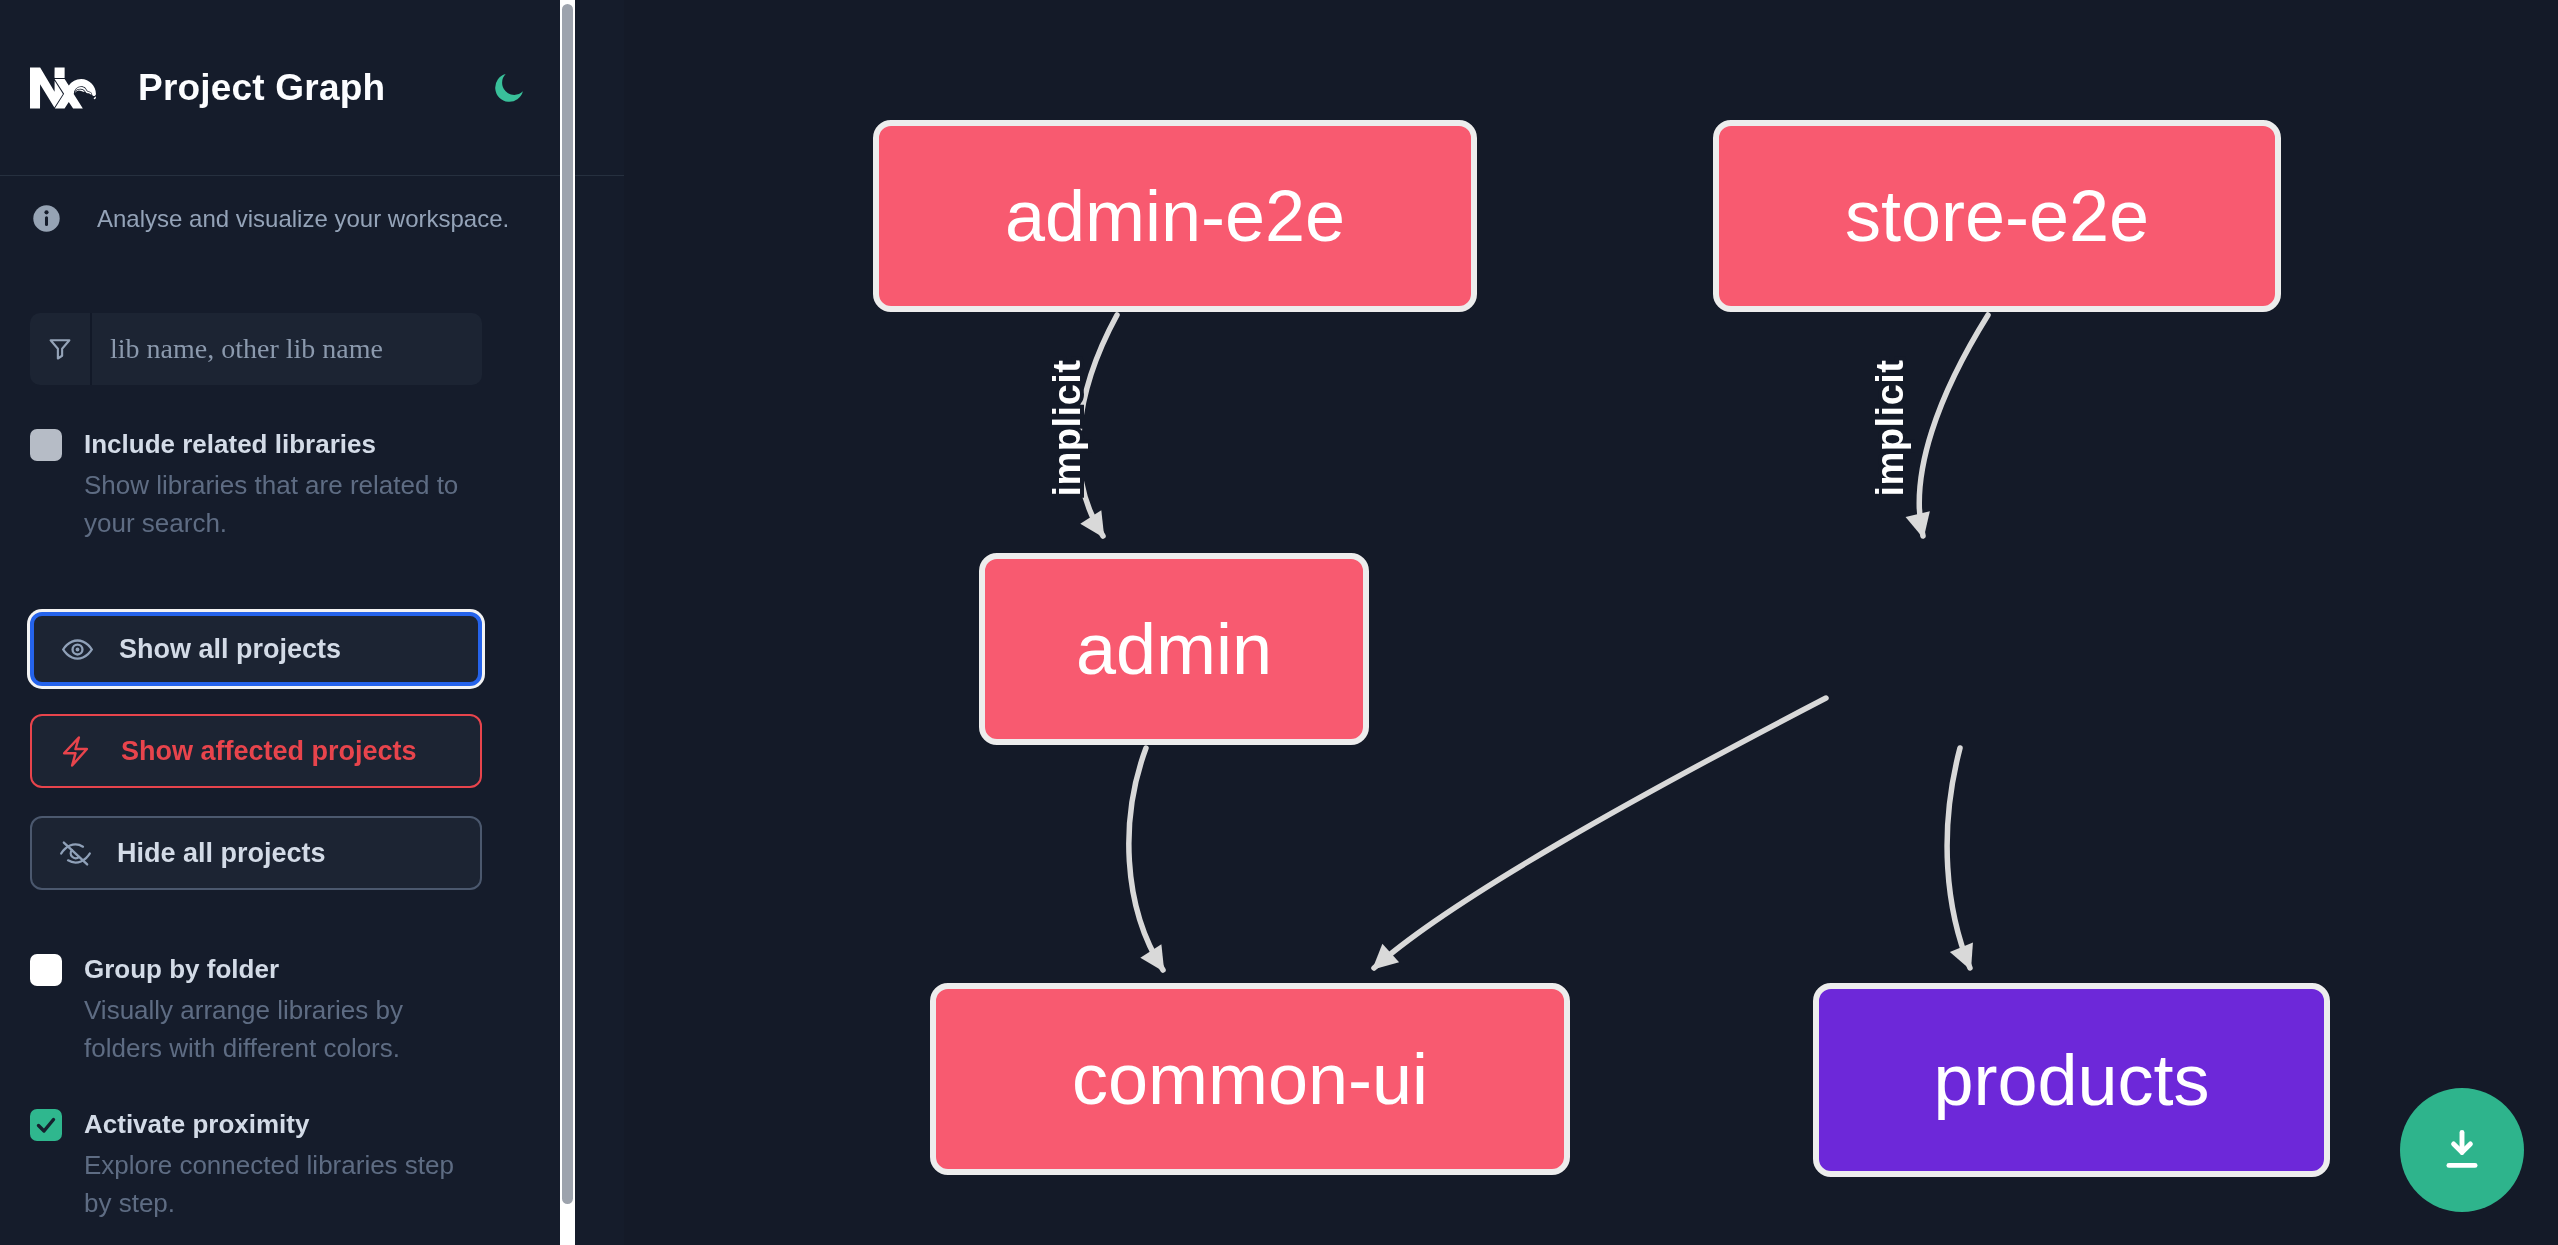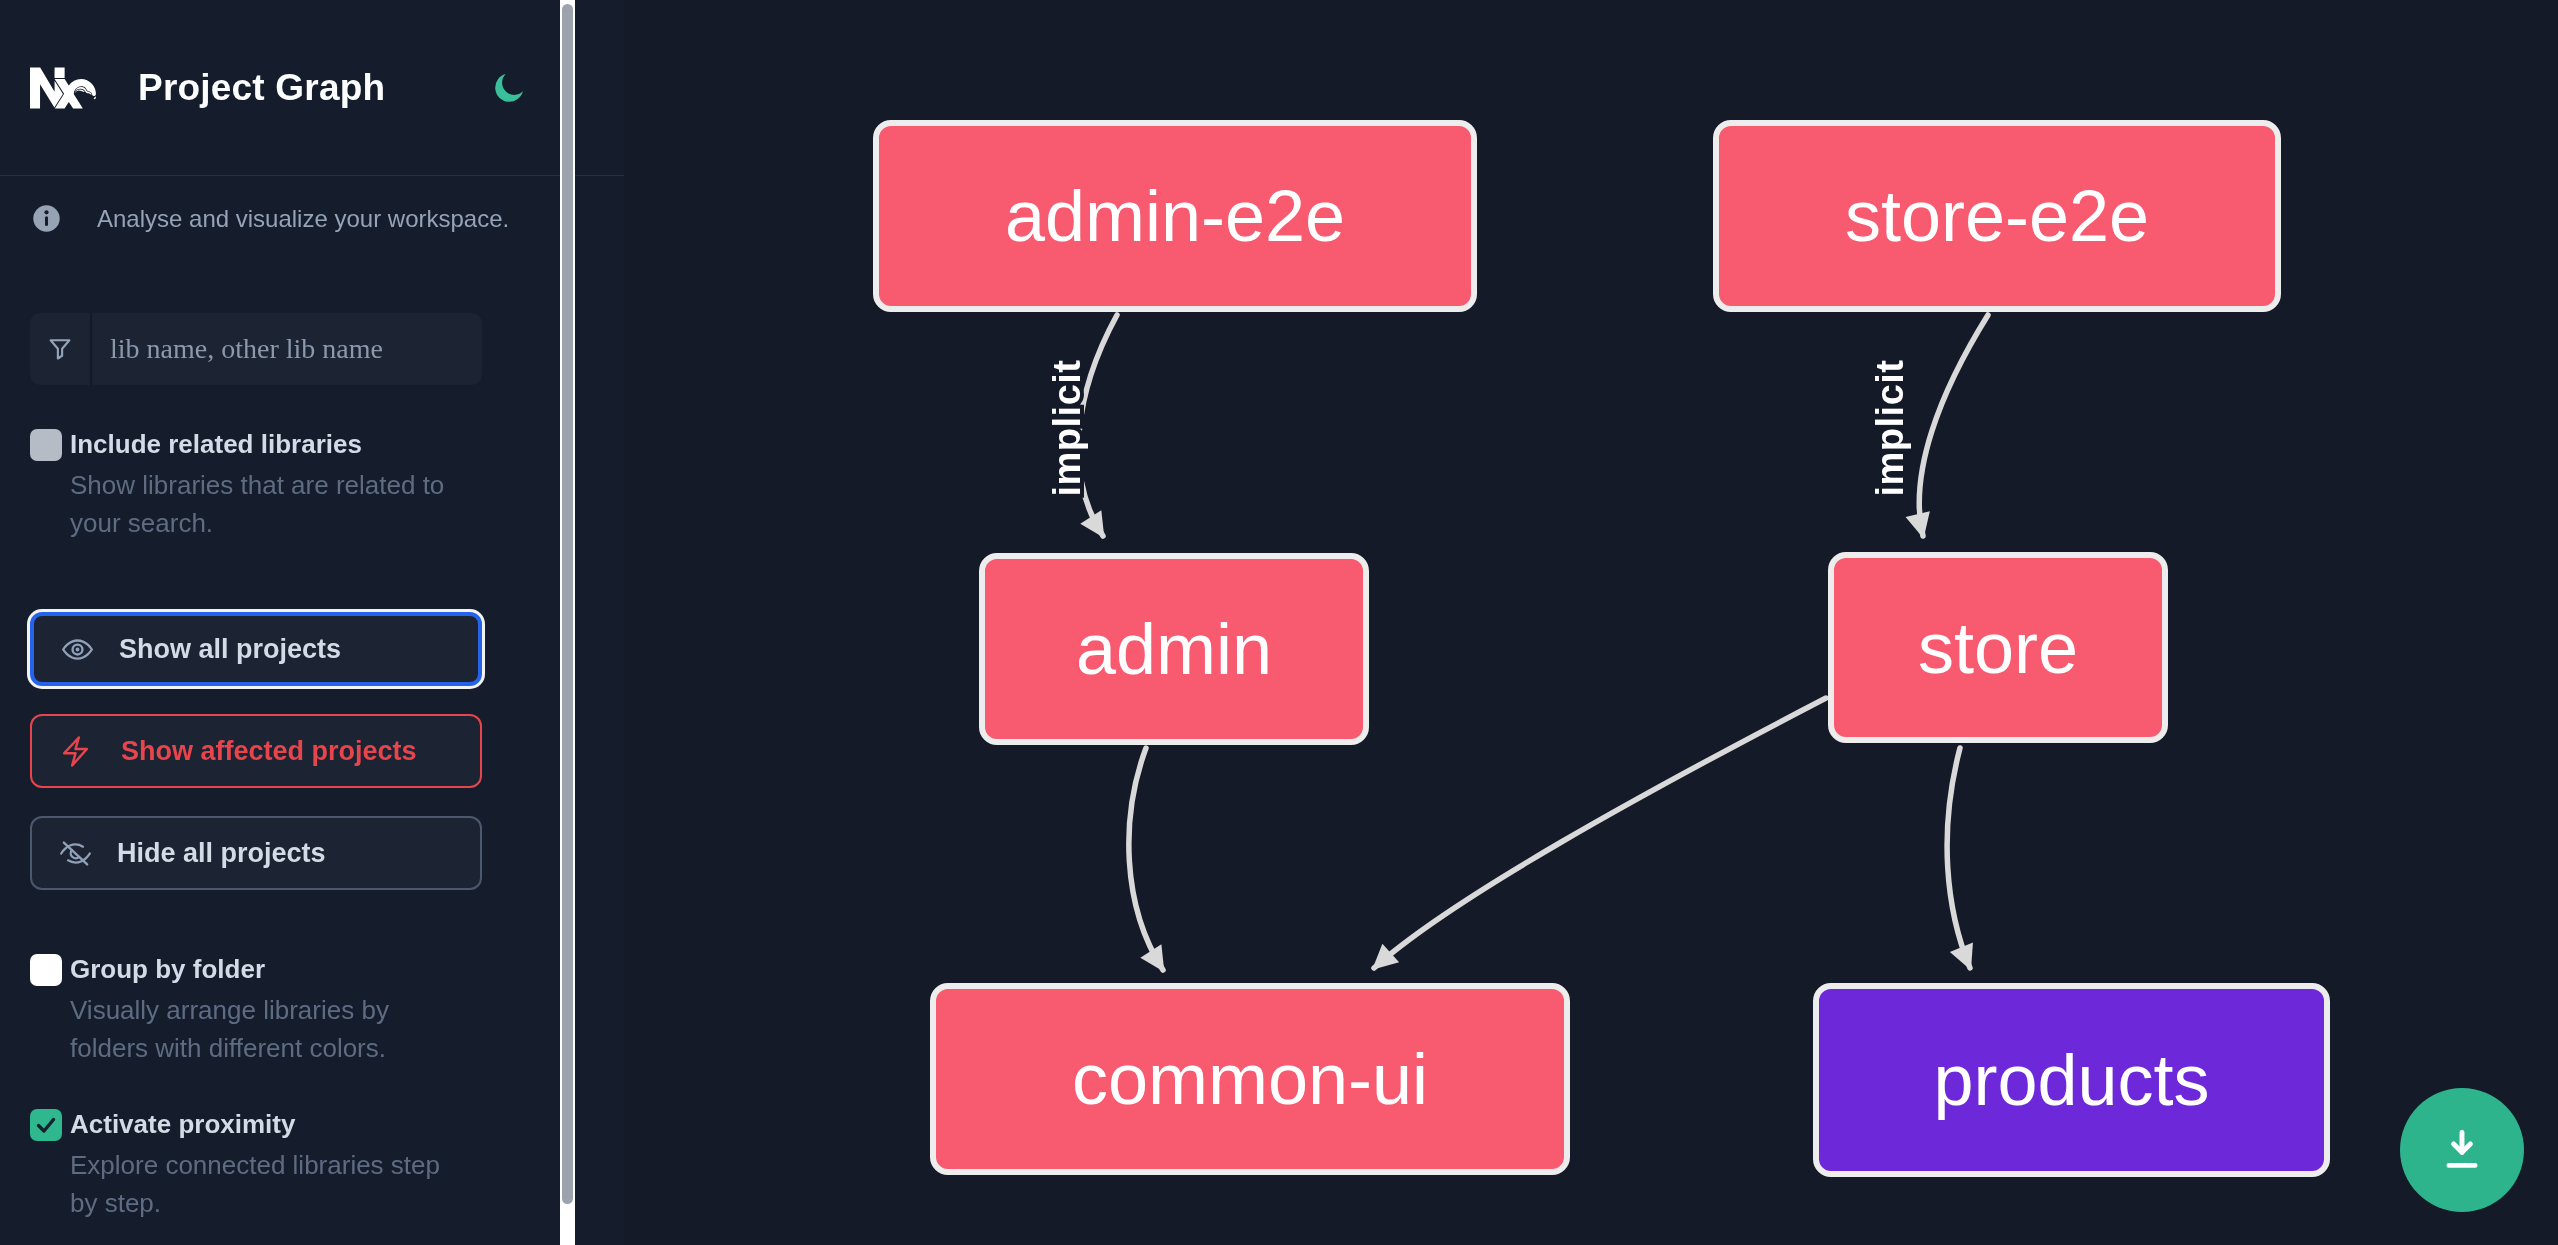--- a/index.html
+++ b/index.html
@@ -48,21 +48,21 @@
   .searchbox{
     margin:78px 0 0 30px;width:452px;height:72px;border-radius:10px;
     background:#1c2433;display:flex;align-items:stretch;box-sizing:border-box;overflow:hidden;
   }
   .search-icon-cell{width:60px;display:flex;align-items:center;justify-content:center;border-right:2px solid #121928;}
   .searchbox input{
     flex:1;background:transparent;border:none;outline:none;
     font-family:Liberation Serif, serif;font-size:28px;color:#cbd5e1;padding:0 18px;
   }
   .searchbox input::placeholder{color:#8b99ad;}
-  .toggle{display:grid;grid-template-columns:32px 1fr;column-gap:8px;margin-left:30px;width:452px;}
+  .toggle{display:grid;grid-template-columns:32px 1fr;column-gap:22px;margin-left:30px;width:452px;}
   .toggle .cb{width:32px;height:32px;border-radius:7px;margin-top:2px;cursor:pointer;
     display:flex;align-items:center;justify-content:center;}
   .cb.gray{background:#b6bcc6;}
   .cb.white{background:#ffffff;}
   .cb.checked{background:#2fb78e;}
   .toggle .lbl{font-size:26px;font-weight:600;color:#d3dbe7;line-height:34px;}
   .toggle .desc{font-size:26px;color:#5e6c83;line-height:38px;margin-top:5px;max-width:404px;}
   .side-btn{
     width:452px;height:74px;margin:28px 0 0 30px;border-radius:12px;
     display:flex;align-items:center;gap:24px;padding:0 0 0 26px;box-sizing:border-box;
@@ -101,23 +101,20 @@
 
     <div class="node pink" style="left:873px;top:120px;width:604px;height:192px;">
       <span>admin-e2e</span>
     </div>
     <div class="node pink" style="left:1713px;top:120px;width:568px;height:192px;">
       <span>store-e2e</span>
     </div>
     <div class="node pink" style="left:979px;top:553px;width:390px;height:192px;">
       <span>admin</span>
     </div>
-    <div class="node pink" style="left:1828px;top:552px;width:340px;height:191px;">
-      <span>store</span>
-    </div>
     <div class="node pink" style="left:930px;top:983px;width:640px;height:192px;">
       <span>common-ui</span>
     </div>
     <div class="node gray" style="left:1813px;top:983px;width:517px;height:194px;">
       <span>products</span>
     </div>
 
     <button class="fab">
       <span style="display:flex;">
         <svg width="56" height="56" viewBox="0 0 24 24" fill="none" stroke="#ffffff" stroke-width="2.1" stroke-linecap="round" stroke-linejoin="round">

